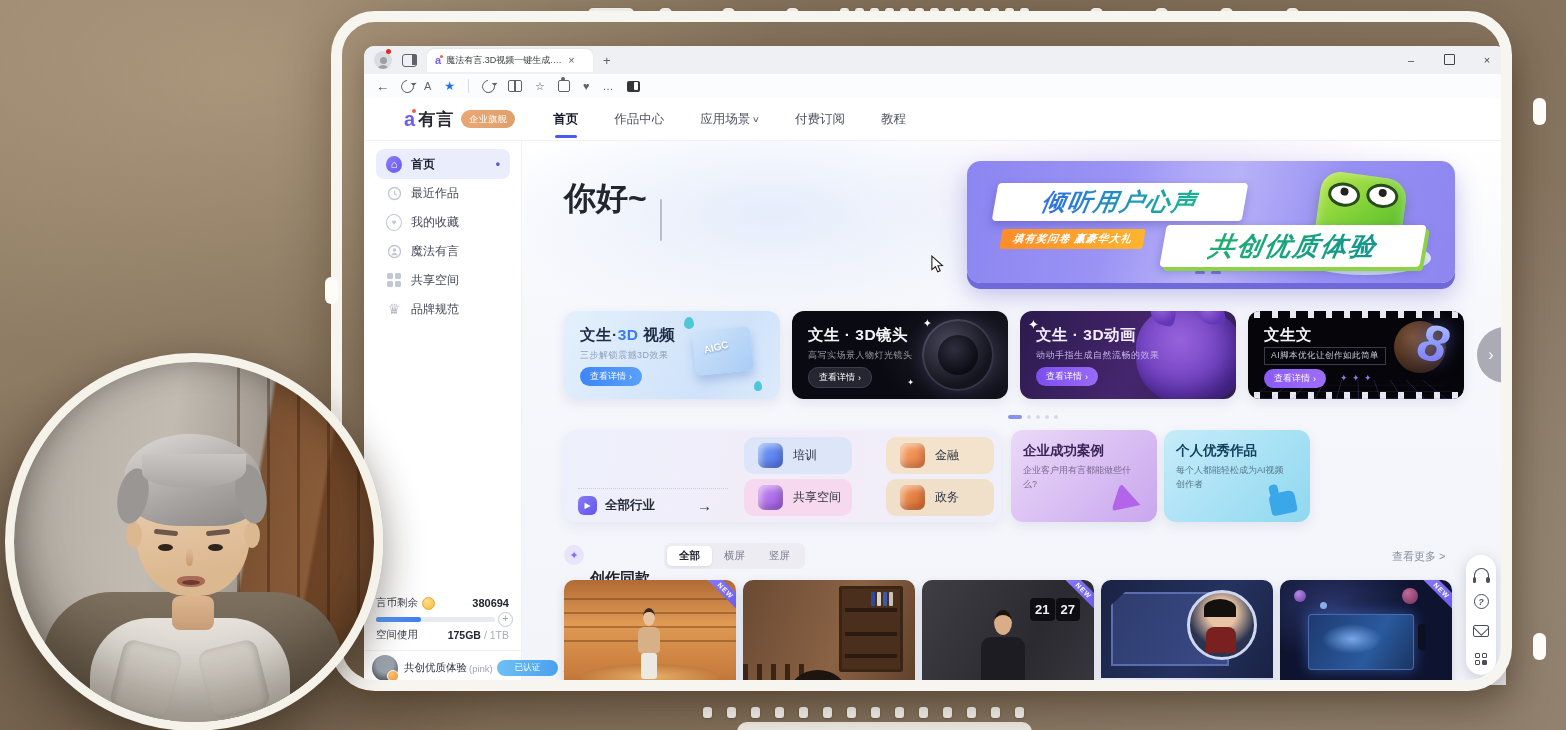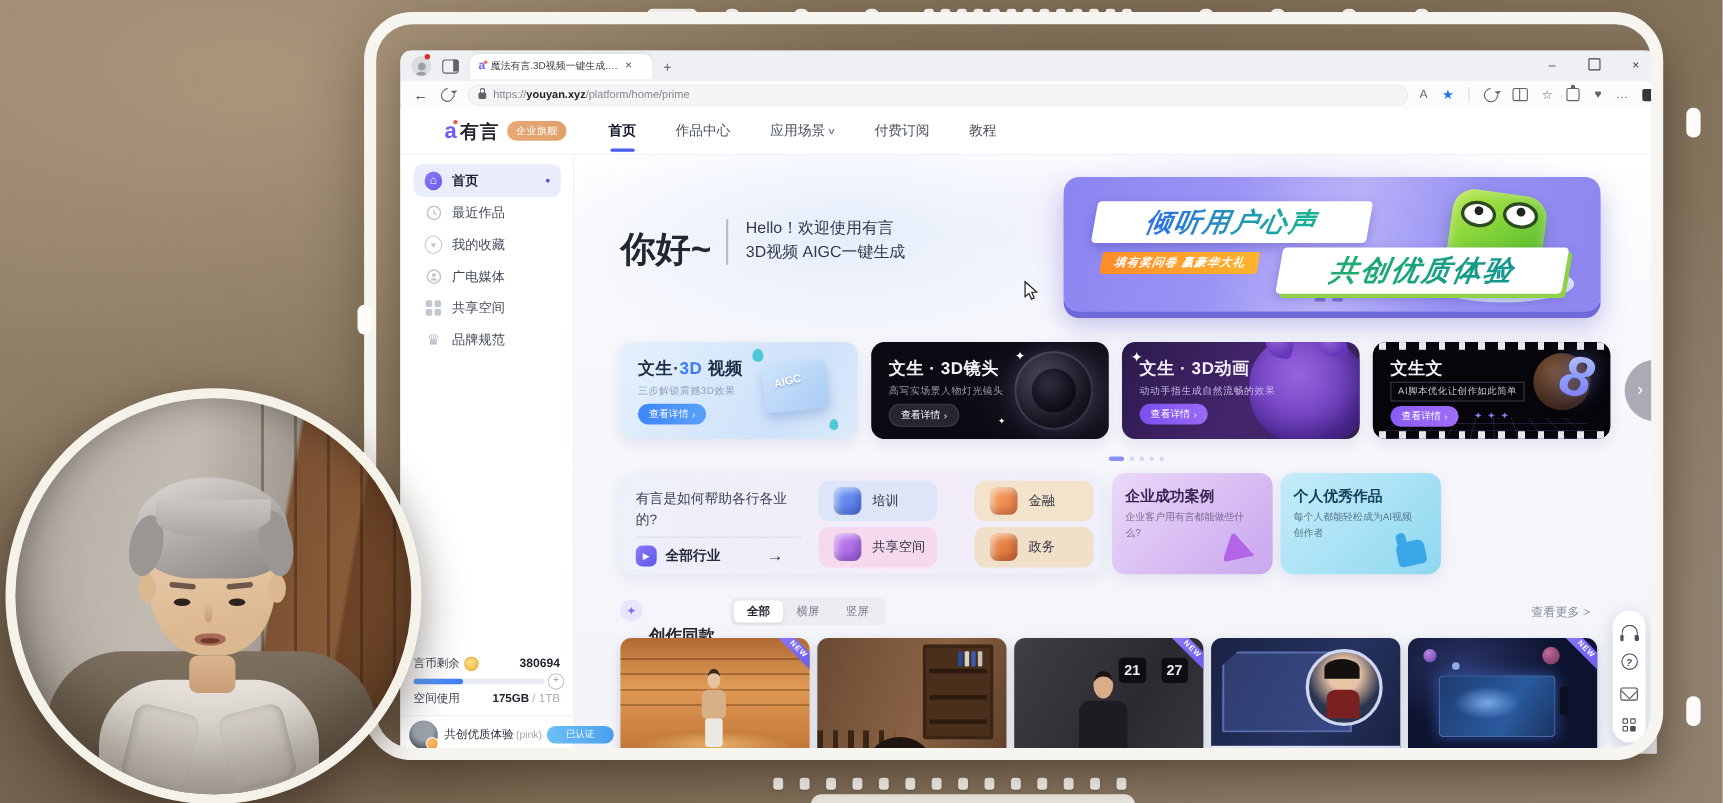--- a/index.html
+++ b/index.html
@@ -223,21 +223,21 @@
   .person1 .b{width:22px;height:26px;border-radius:6px 6px 4px 4px;background:#d8b088;margin:1px auto 0}
   .person1 .l{width:16px;height:26px;border-radius:3px;background:#ece8e2;margin:0 auto}
   .t2{background:linear-gradient(110deg,#6a4a33,#8a6244 55%,#5e3f2a)}
   .t2 .shelf{position:absolute;right:12px;top:6px;width:64px;height:86px;background:#4a2f1c;border-radius:3px;box-shadow:inset 0 0 0 3px #3a2414}
   .t2 .shelf i{position:absolute;left:6px;height:4px;width:52px;background:#2c1a0e}
   .t2 .books{position:absolute;right:22px;top:12px;display:flex;gap:2px}
   .t2 .books i{width:4px;height:14px;border-radius:1px}
   .t2 .head{position:absolute;left:46px;bottom:-14px;width:58px;height:48px;border-radius:50% 50% 0 0;background:#1e1410}
   .t2 .rail{position:absolute;left:0;bottom:0;width:70px;height:40px;background:repeating-linear-gradient(90deg,#3a2414 0 5px,transparent 5px 14px)}
   .t3{background:linear-gradient(120deg,#3e3e44,#2a2a30 60%,#38383e)}
-  .t3 .clock{position:absolute;right:14px;top:18px;display:flex;gap:14px;z-index:2}
+  .t3 .clock{position:absolute;right:14px;top:18px;display:flex;gap:1px;z-index:2}
   .t3 .clock span{background:#0e0e12;color:#f2f2f6;font-size:13px;font-weight:bold;padding:4px 5px;border-radius:4px}
   .t3 .man{position:absolute;left:58px;top:30px;width:46px;height:94px;z-index:1}
   .t3 .man .h{width:18px;height:20px;border-radius:50%;background:#d8ad88;margin:0 auto;border-top:5px solid #1a1410}
   .t3 .man .b{width:44px;height:70px;border-radius:10px 10px 0 0;background:#1c1c22;margin:2px auto 0}
   .t4{background:linear-gradient(120deg,#1a2344,#253260 55%,#18203e)}
   .t4 .hexpanel{position:absolute;left:10px;top:12px;width:118px;height:74px;background:linear-gradient(120deg,#2e3c6e,#3a4a86);clip-path:polygon(12% 0,100% 0,100% 100%,0 100%,0 18%);box-shadow:inset 0 0 0 2px #5a6eae}
   .t4 .circ-img{position:absolute;right:16px;top:10px;width:64px;height:64px;border-radius:50%;border:3px solid #cfd8f0;background:radial-gradient(circle at 50% 32%,#e8c3a4 0 26%,#2a3450 62%);overflow:hidden;z-index:2}
   .t4 .circ-img::before{content:"";position:absolute;left:14px;top:6px;width:32px;height:18px;border-radius:50% 50% 0 0;background:#14100e}
   .t4 .circ-img::after{content:"";position:absolute;left:16px;top:34px;width:30px;height:26px;border-radius:8px 8px 0 0;background:#7a2020}
   .t4 .band{position:absolute;left:0;bottom:0;width:100%;height:26px;background:linear-gradient(90deg,#e8ecf8,#cdd6f2);display:flex;align-items:center;justify-content:center;font-size:13px;font-weight:bold;color:#1a2238;z-index:2}
@@ -351,24 +351,20 @@
     <div class="wctrl">
       <span>–</span>
       <span><i class="maxbox"></i></span>
       <span>×</span>
     </div>
   </div>
 
   <div class="toolbar">
     <span class="nav-glyph">←</span>
     <i class="icon-refresh"></i>
-    <div class="urlpill">
-      <i class="lock"></i>
-      <span class="url"><span>https://</span><b>youyan.xyz</b><span>/platform/home/prime</span></span>
-    </div>
     <div class="tb-icons">
       <span class="ic">A</span>
       <span class="ic-star">★</span>
       <i class="vdiv"></i>
       <i class="icon-refresh" style="margin-left:0"></i>
       <i class="split-ic"></i>
       <span class="ic">☆</span>
       <i class="ext-ic"></i>
       <span class="ic">♥</span>
       <span class="ic">…</span>
@@ -422,21 +418,21 @@
           <span>我的收藏</span>
         </div>
         <div class="s-item" style="top:95px">
           <span class="sic">
               <svg width="15" height="15" viewBox="0 0 15 15">
                 <circle cx="7.5" cy="7.5" r="6" fill="none" stroke="#c3c7d2" stroke-width="1.4"></circle>
                 <circle cx="7.5" cy="6" r="1.8" fill="#c3c7d2"></circle>
                 <path d="M4.2 11.3c.6-1.8 1.8-2.6 3.3-2.6s2.7.8 3.3 2.6" fill="#c3c7d2"></path>
               </svg>
             </span>
-          <span>广电媒体</span>
+          <span>魔法有言</span>
         </div>
         <div class="s-item" style="top:124px">
           <span class="sic">
               <span class="gridic">
                 <i></i>
                 <i></i>
                 <i></i>
                 <i></i>
               </span>
             </span>
@@ -464,26 +460,22 @@
           <div class="profrow">
             <div class="ws-avatar"></div>
             <span class="ws-name">共创优质体验</span>
             <span class="ws-owner">(pink)</span>
             <span class="vbadge">已认证</span>
             <span class="more">…</span>
           </div>
         </div>
       </aside>
 
-      <div class="abs greet-title" style="left:200px;top:64px">你好~</div>
+      <div class="abs greet-title" style="left:200px;top:36px">你好~</div>
       <div class="abs greet-div" style="left:296px;top:58px"></div>
-      <div class="abs greet-lines" style="left:314px;top:56px">
-        <div>Hello！欢迎使用有言</div>
-        <div>3D视频 AIGC一键生成</div>
-      </div>
 
       <div class="abs banner" style="left:603px;top:20px;width:488px;height:122px">
         <div class="shine"></div>
         <div class="mascot" style="right:52px;top:14px">
           <div class="eye" style="left:8px;top:10px"></div>
           <div class="eye" style="right:8px;top:6px"></div>
         </div>
         <div class="mascot-base" style="right:24px;bottom:8px;width:130px;height:34px"></div>
         <div class="slant" style="left:28px;top:22px;width:250px;height:38px">
           <span class="tx" style="font-size:24px">倾听用户心声</span>
@@ -554,21 +546,20 @@
       <div class="carousel-next" style="left:1113px;top:186px">›</div>
       <div class="pagedots" style="left:644px;top:274px">
           <span class="on"></span>
           <i></i>
           <i></i>
           <i></i>
           <i></i>
         </div>
 
       <div class="indcard" style="left:200px;top:289px;width:437px;height:92px">
-        <div class="indq">有言是如何帮助各行各业的?</div>
         <div class="inddiv"></div>
         <div class="indall">
           <span class="pic">▶</span>
           <span>全部行业</span>
           <span class="arr">→</span>
         </div>
         <div class="pill pill1" style="left:180px;top:7px">
           <i class="cube"></i>
             <span>培训</span>
         </div>

